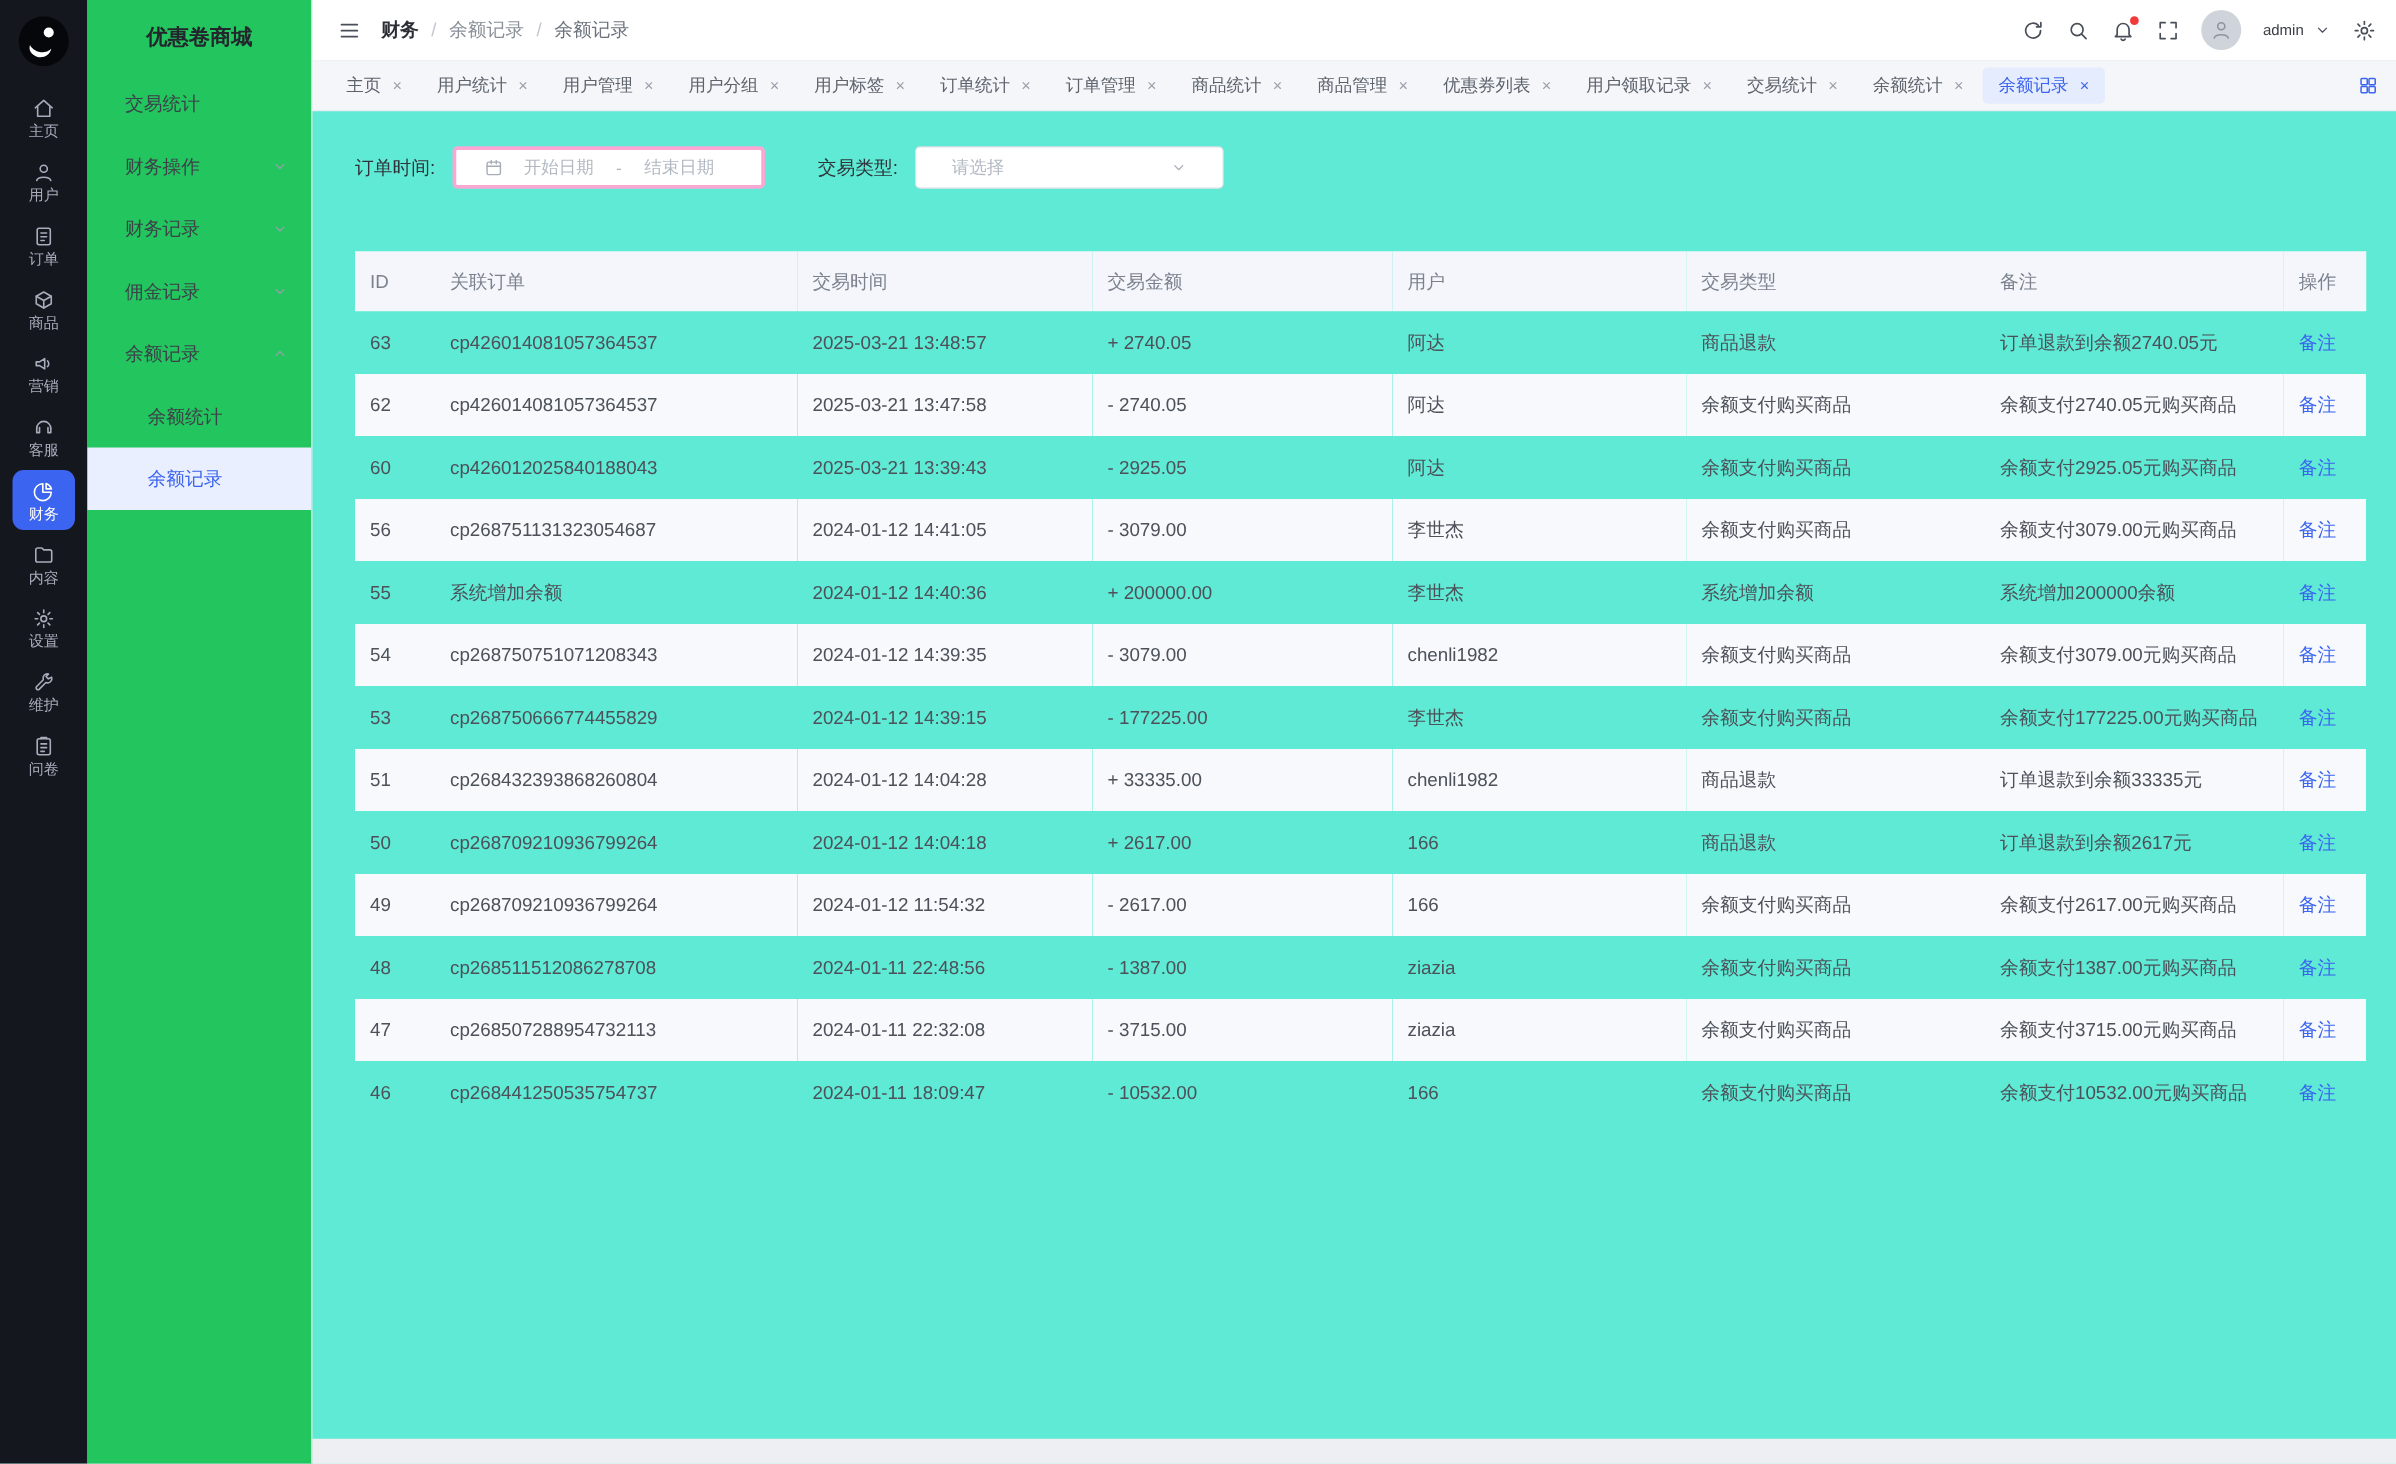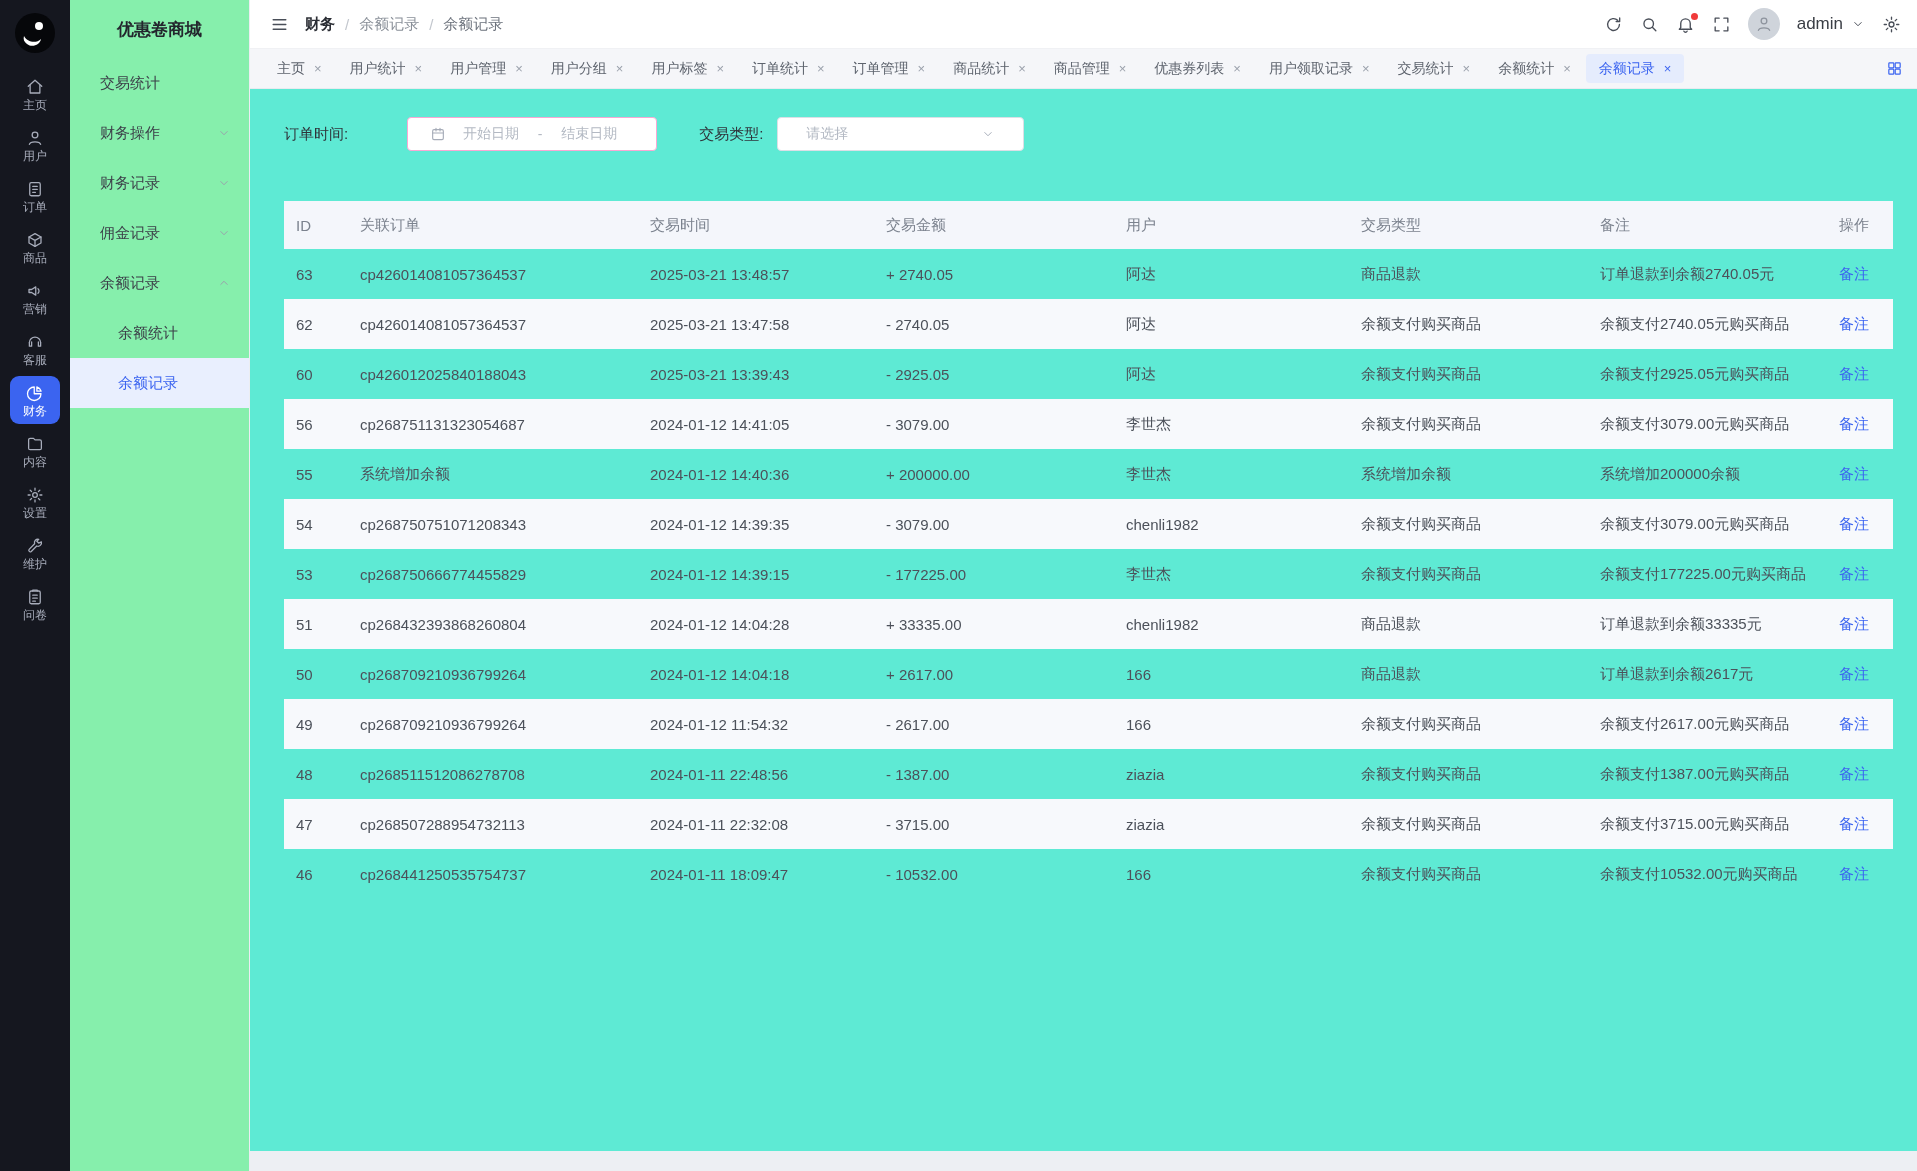--- a/index.html
+++ b/index.html
@@ -10,59 +10,59 @@
   .ic{width:18px;height:18px;}
 
   
   .icon-rail{width:70px;flex-shrink:0;background:#15171f;display:flex;flex-direction:column;align-items:center;padding-top:12px;}
   .logo{width:42px;height:42px;margin-bottom:16px;cursor:pointer;}
   .rail-item{width:50px;height:48px;margin-bottom:3px;border-radius:9px;display:flex;flex-direction:column;align-items:center;justify-content:center;gap:3px;color:#a8adbb;cursor:pointer;}
   .rail-label{font-size:12px;line-height:1;}
   .rail-item.active{background:var(--accent);color:#fff;}
 
   
-  .submenu{width:180px;flex-shrink:0;background:#86efac;border-right:1px solid #eceef2;}
+  .submenu{width:180px;flex-shrink:0;background:#22c55e;border-right:1px solid #eceef2;}
   .shop-title{height:58px;display:flex;align-items:center;justify-content:center;font-size:17px;font-weight:bold;color:#23262d;}
   .menu-item{height:50px;display:flex;align-items:center;justify-content:space-between;padding:0 18px 0 30px;font-size:15px;color:#3c4149;cursor:pointer;}
   .menu-item .chev .ic{width:14px;height:14px;color:#9aa0ab;}
   .menu-subitem{height:50px;display:flex;align-items:center;padding:0 18px 0 48px;font-size:15px;color:#3c4149;cursor:pointer;}
   .menu-subitem.active{background:#e9effe;color:var(--accent);}
 
   
   .main{flex:1;display:flex;flex-direction:column;min-width:0;background:#edeff3;}
   .topbar{height:49px;background:#fff;border-bottom:1px solid #f0f1f4;display:flex;align-items:center;gap:16px;padding:0 16px 0 20px;flex-shrink:0;}
   .icon-btn{color:#494e58;cursor:pointer;position:relative;display:flex;align-items:center;}
   .icon-btn .ic{width:19px;height:19px;}
   .breadcrumb{display:flex;align-items:center;gap:10px;font-size:15px;}
   .bc-first{font-weight:bold;color:#2b2e35;cursor:pointer;}
   .bc-sep{color:#c2c6cd;}
   .bc-item{color:#8a9099;cursor:pointer;}
   .bc-last{color:#6d737d;}
   .topbar-right{margin-left:auto;display:flex;align-items:center;gap:17px;}
   .dot{position:absolute;top:-2px;right:-3px;width:7px;height:7px;border-radius:50%;background:#f03a3a;}
   .avatar{width:32px;height:32px;border-radius:50%;background:#cfd4db;display:flex;align-items:center;justify-content:center;color:#8d939d;cursor:pointer;}
-  .username{font-size:17px;color:#3a3e45;cursor:pointer;}
+  .username{font-size:12px;color:#3a3e45;cursor:pointer;}
   .user-chev{margin-left:-9px;}
   .user-chev .ic{width:14px;height:14px;}
 
   
   .tabbar{height:40px;background:#f5f6f9;border-bottom:1px solid #e9ebf0;display:flex;align-items:center;padding:0 14px;gap:2px;flex-shrink:0;}
   .tab{height:29px;display:flex;align-items:center;gap:9px;padding:0 13px;border-radius:4px;font-size:14px;color:#5d636d;cursor:pointer;white-space:nowrap;}
   .tab-close{font-size:13px;color:#9aa0ab;line-height:1;}
   .tab.active{background:#e5ecfd;color:var(--accent);}
   .tab.active .tab-close{color:var(--accent);}
   .tab-grid{margin-left:auto;color:var(--accent);cursor:pointer;}
   .tab-grid .ic{width:17px;height:17px;}
 
   
   .content{background:#5eead4;height:1062px;padding:28px 24px 0 34px;overflow:hidden;}
   .filters{display:flex;align-items:center;margin-bottom:50px;}
   .f-label{font-size:15px;color:#2f333a;margin-right:14px;}
   .f-label2{margin-left:42px;}
-  .date-range{width:250px;height:34px;border:1px solid #f9a8d4;border-radius:4px;background:#fff;display:flex;align-items:center;padding:0 22px;cursor:pointer;margin-left:45px;}
+  .date-range{width:250px;height:34px;border:3px solid #f9a8d4;border-radius:4px;background:#fff;display:flex;align-items:center;padding:0 22px;cursor:pointer;}
   .date-range .cal .ic{width:16px;height:16px;color:#a6acb8;}
   .ph{font-size:14px;color:#b3b9c3;}
   .date-range .ph{flex:1;text-align:center;}
   .date-sep{color:#b3b9c3;font-size:14px;padding:0 2px;}
   .select{width:247px;height:34px;border:1px solid #dcdfe6;border-radius:4px;background:#fff;display:flex;align-items:center;justify-content:space-between;padding:0 28px;cursor:pointer;}
   .select .sel-chev .ic{width:14px;height:14px;color:#a6acb8;}
 
   table.data{border-collapse:collapse;table-layout:fixed;width:1609px;font-size:15px;}
   table.data th{height:48px;background:#f4f6fb;color:#7b828e;font-weight:normal;text-align:left;padding:0 12px;}
   table.data td{height:50px;padding:0 12px;color:#4c515a;white-space:nowrap;overflow:hidden;}

